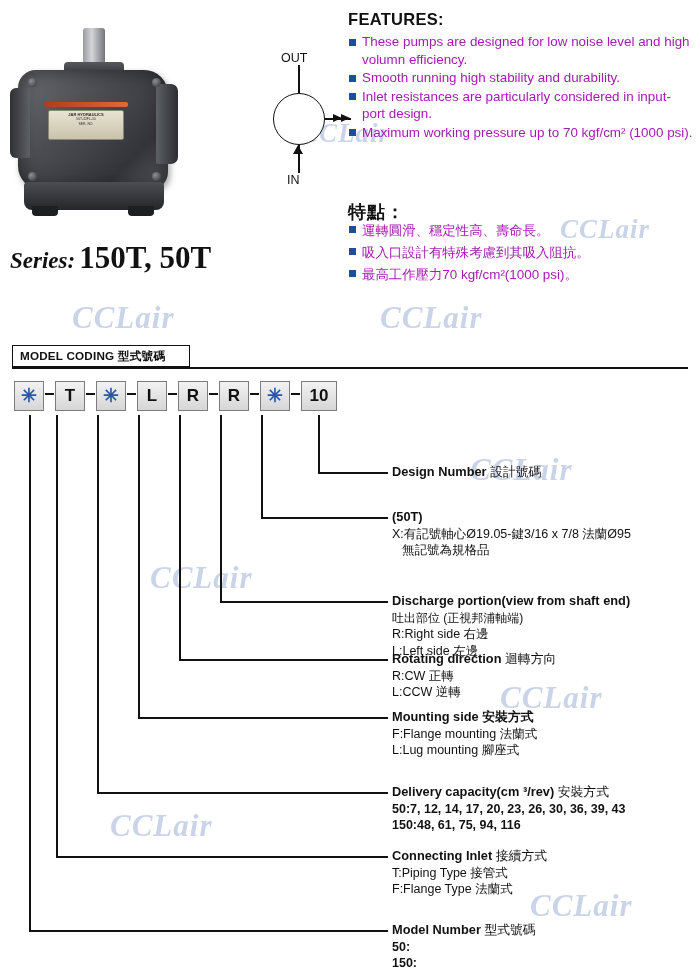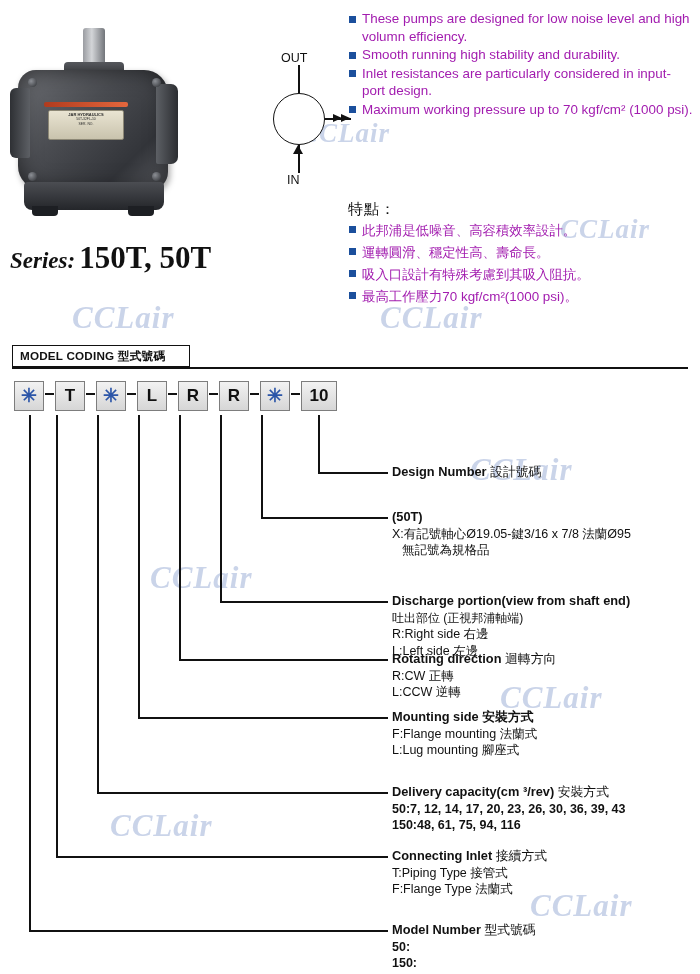--- a/index.html
+++ b/index.html
@@ -131,21 +131,21 @@
   .bullets { list-style:none; margin:0; padding:0; }
   .bullets li {
     position:relative; padding-left:14px; margin-bottom:1px;
     font-size:13.4px; line-height:17.5px; color:#a21caf;
   }
   .bullets li:before {
     content:""; position:absolute; left:1px; top:5.5px;
     width:7px; height:7px; background:#1b4f9c;
   }
   .cn-title {
-    position:absolute; left:348px; top:200px; font-size:15px; font-weight:normal;
+    position:absolute; left:348px; top:200px; font-size:18px; font-weight:bold;
     letter-spacing:1px;
   }
   .cn-list { position:absolute; left:348px; top:220px; width:345px; }
   .cn-list li { font-size:13.4px; line-height:21px; }
 
   
   .coding-box {
     position:absolute; left:12px; top:345px; width:178px; height:22px;
     border:1.4px solid #111; background:#fff;
     font-size:11.7px; font-weight:bold; line-height:20px; padding-left:7px;
@@ -233,31 +233,31 @@
   <div class="circle"></div>
   <div class="hline"></div>
   <div class="arrow-r"></div>
   <div class="arrow-r2"></div>
   <div class="vline2"></div>
   <div class="arrow-in"></div>
   <div class="lab in">IN</div>
 </div>
 
 <div class="features">
+  <h2>FEATURES:</h2>
   <ul class="bullets">
     <li>These pumps are designed for low noise level and high volumn efficiency.</li>
     <li>Smooth running high stability and durability.</li>
     <li>Inlet resistances are particularly considered in input-port design.</li>
     <li>Maximum working pressure up to 70 kgf/cm² (1000 psi).</li>
   </ul>
 </div>
 
 <div class="cn-title">特點：</div>
 <ul class="bullets cn-list">
-  <li>此邦浦是低噪音、高容積效率設計。</li>
   <li>運轉圓滑、穩定性高、壽命長。</li>
   <li>吸入口設計有特殊考慮到其吸入阻抗。</li>
   <li>最高工作壓力70 kgf/cm²(1000 psi)。</li>
 </ul>
 
 <div class="coding-box">MODEL CODING 型式號碼</div>
 <div class="hrule"></div>
 
 <div class="codes">
   <div class="code-cell star" style="left:0px;">✳</div>

